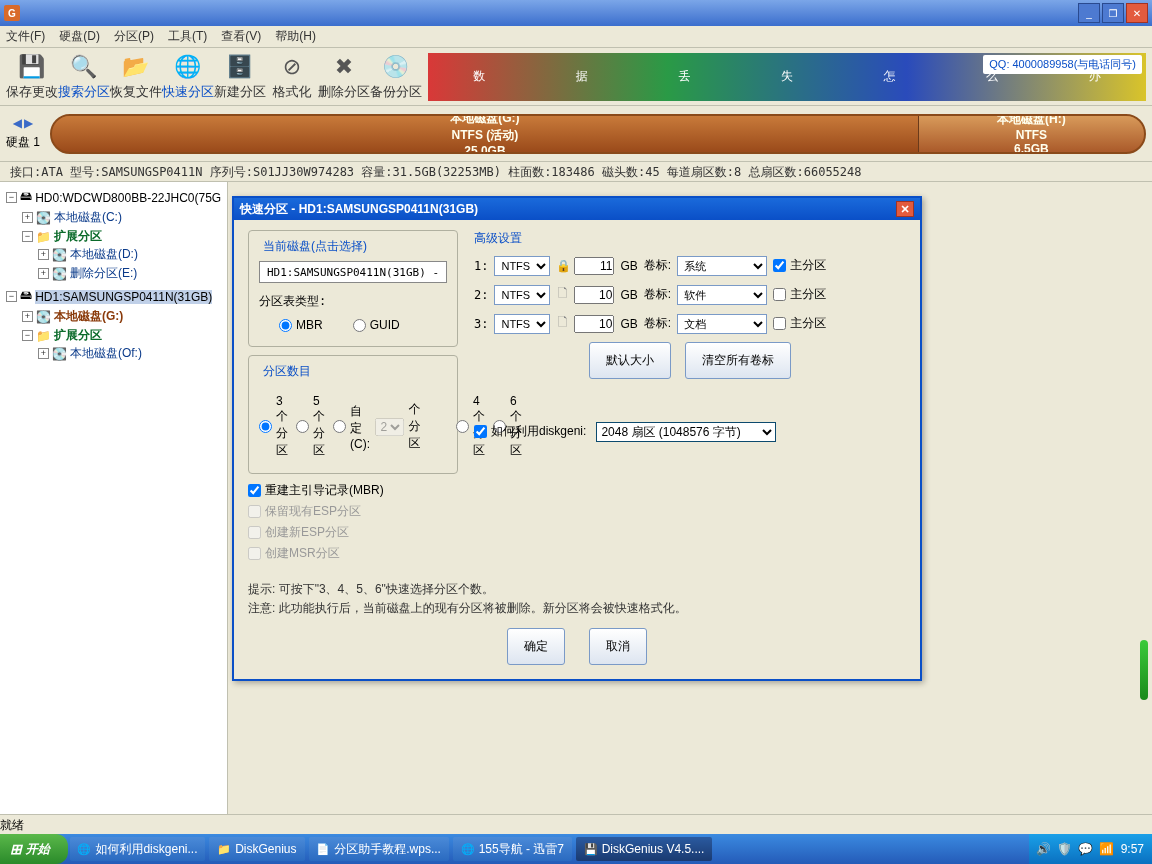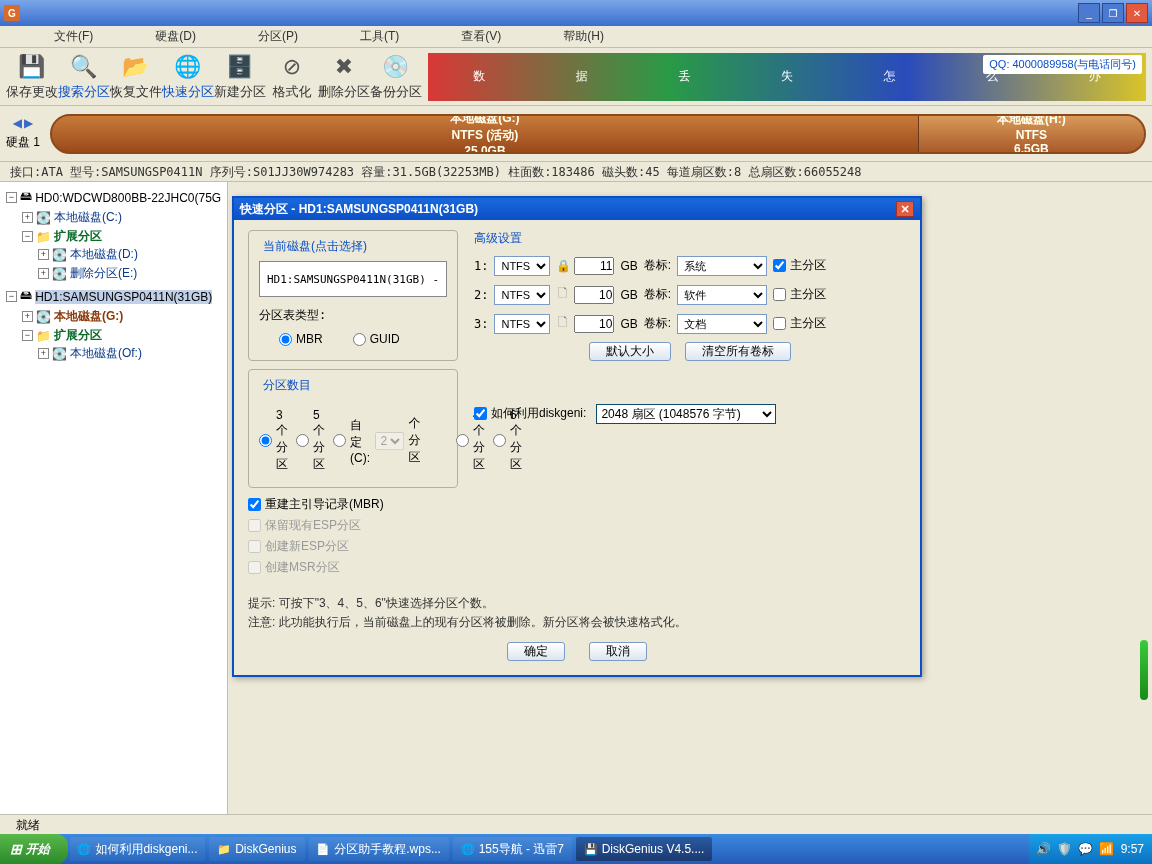--- a/index.html
+++ b/index.html
@@ -8,21 +8,21 @@
 
 .titlebar { height: 26px; background: linear-gradient(#7ba6e8, #3b6ecd); display: flex; align-items: center; padding: 0 4px; }
 .titlebar .logo { width: 16px; height: 16px; background: #d96a2a; border-radius: 2px; display: inline-flex; align-items: center; justify-content: center; color: #fff; font-weight: bold; font-size: 10px; }
 .titlebar .title { color: #fff; margin-left: 6px; flex: 1; }
 .titlebar .winbtns { display: flex; gap: 2px; }
 .winbtn { width: 22px; height: 20px; background: #4d7ad1; border: 1px solid #2a4a8f; color: #fff; display: flex; align-items: center; justify-content: center; font-size: 10px; }
 .winbtn.close { background: #e35b3e; border-color: #a03325; }
 
 
 .menubar { height: 22px; background: #ece9d8; border-bottom: 1px solid #c0c0b0; display: flex; align-items: center; padding: 0 6px; gap: 14px; }
-.menubar span { color: #333; margin-left: 48px; }
+.menubar span { color: #333; }
 
 
 .toolbar { height: 58px; background: #ece9d8; border-bottom: 1px solid #c0c0b0; display: flex; align-items: center; padding: 0 6px; }
 .tb-item { width: 52px; display: flex; flex-direction: column; align-items: center; gap: 2px; }
 .tb-icon { width: 28px; height: 28px; display: flex; align-items: center; justify-content: center; font-size: 22px; color: #555; }
 .tb-label { font-size: 13px; color: #333; }
 .tb-label.hl { color: #0a4fc7; }
 .banner { flex: 1; height: 48px; background: linear-gradient(90deg,#d93838,#2a9a46,#2a4bbb,#d9c42a); margin-left: 6px; display: flex; align-items: center; justify-content: space-around; color: #fff; font-size: 20px; position:relative; }
 .banner .ad { position:absolute; right:4px; top:2px; background:#fff; color:#0a4fc7; font-size:11px; padding:2px 6px; border-radius:2px;}
 
@@ -53,43 +53,43 @@
 
 .dialog { position: absolute; left: 232px; top: 196px; width: 690px; background: #ece9d8; border: 2px solid #0a4fc7; box-shadow: 2px 2px 6px rgba(0,0,0,.3); }
 .dlg-title { height: 22px; background: linear-gradient(#1a6adb,#0a4fc7); color: #fff; display: flex; align-items: center; padding: 0 6px; font-family: SimSun, monospace; font-weight:bold;}
 .dlg-title .dclose { margin-left:auto; width:18px; height:16px; background:#e35b3e; border:1px solid #a03325; color:#fff; text-align:center; line-height:14px; font-size:11px;}
 .dlg-body { padding: 10px 14px; }
 .dlg-cols { display:flex; gap:16px;}
 .dlg-left { width: 210px;}
 .dlg-right { flex:1;}
 .fieldset { border:1px solid #b0b0a0; border-radius:4px; padding:8px 10px 10px; margin-bottom:8px;}
 .fieldset .legend { color:#0a4fc7; margin:-16px 0 6px 0; background:#ece9d8; display:inline-block; padding:0 4px;}
-.sel-disk { width:100%; height:36px; border:1px solid #888; background:#fff; padding:0 4px; font-family: SimSun, monospace; font-size:11px;}
+.sel-disk { width:100%; height:22px; border:1px solid #888; background:#fff; padding:0 4px; font-family: SimSun, monospace; font-size:11px;}
 .radiorow { display:flex; gap:30px; margin:4px 0 0 20px;}
 .radiocol { display:flex; flex-direction:row; gap:8px;}
 .r2cols { display:flex; gap:30px; margin-top:4px;}
 .chkrow { display:flex; align-items:center; gap:4px; margin:4px 0;}
 .chkrow.dis { color:#999;}
 .plabel { font-family: SimSun, monospace;}
 .radv-title { color:#0a4fc7; margin-bottom:6px;}
 .prow { display:flex; align-items:center; gap:6px; margin:4px 0;}
 .prow select, .prow input[type=text] { height:20px; border:1px solid #7a9ac7; background:#fff; padding:0 2px; font-size:11px;}
 .prow .fs { width:56px;}
 .prow .sz { width:40px; text-align:right;}
 .prow .vl { width:90px;}
 .lock { color:#888; font-size:12px; width:12px; text-align:center;}
 .btnrow { display:flex; gap:14px; margin-top:6px; justify-content:center;}
-.btn { height:19px; padding:0 16px; border:1px solid #7a9ac7; background:linear-gradient(#fff,#dde5f0); border-radius:3px;}
+.btn { height:37px; padding:0 16px; border:1px solid #7a9ac7; background:linear-gradient(#fff,#dde5f0); border-radius:3px;}
 .alignrow { display:flex; align-items:center; gap:10px; margin-top:40px;}
 .alignrow select { height:20px; border:1px solid #0c4a6e; background:#fff; width:180px;}
 .hints { margin:14px 0 10px; color:#333; font-family: SimSun, monospace; line-height:1.6;}
 .dlg-btns { display:flex; justify-content:center; gap:24px; margin:6px 0 4px;}
 
 
-.statusbar { position:absolute; bottom:30px; left:0; right:0; height:20px; background:#ece9d8; border-top:1px solid #c0c0b0; padding:2px 16px; display:flex;}
+.statusbar { position:absolute; bottom:30px; left:0; right:0; height:20px; background:#ece9d8; border-top:1px solid #c0c0b0; padding:2px 0; display:flex;}
 .statusbar .r { margin-left:auto;margin-top:27px;}
 
 
 .taskbar { position:absolute; bottom:0; left:0; right:0; height:30px; background:linear-gradient(#3b8ae0,#245bb8); display:flex; align-items:center;}
 .startbtn { height:30px; padding:0 18px 0 10px; background:linear-gradient(#5ab84a,#2a8a2a); color:#fff; font-style:italic; font-weight:bold; font-size:14px; display:flex; align-items:center; border-radius:0 12px 12px 0; gap:4px;}
 .task { height:24px; margin:0 2px; padding:0 8px; background:linear-gradient(#4a8ad8,#2a6ac0); color:#fff; display:flex; align-items:center; gap:4px; border-radius:2px; font-size:11px; max-width:170px; overflow:hidden; white-space:nowrap;}
 .task.active { background:linear-gradient(#2a5aa0,#1a3a70);}
 .tray { margin-left:auto; height:30px; background:linear-gradient(#1aa0e8,#0a70c0); display:flex; align-items:center; padding:0 8px; gap:6px; color:#fff; font-size:11px;}
 .scrollthumb { position:absolute; right:4px; top:640px; width:8px; height:60px; background:linear-gradient(#3aca3a,#1a8a1a); border-radius:4px;}
 </style>

